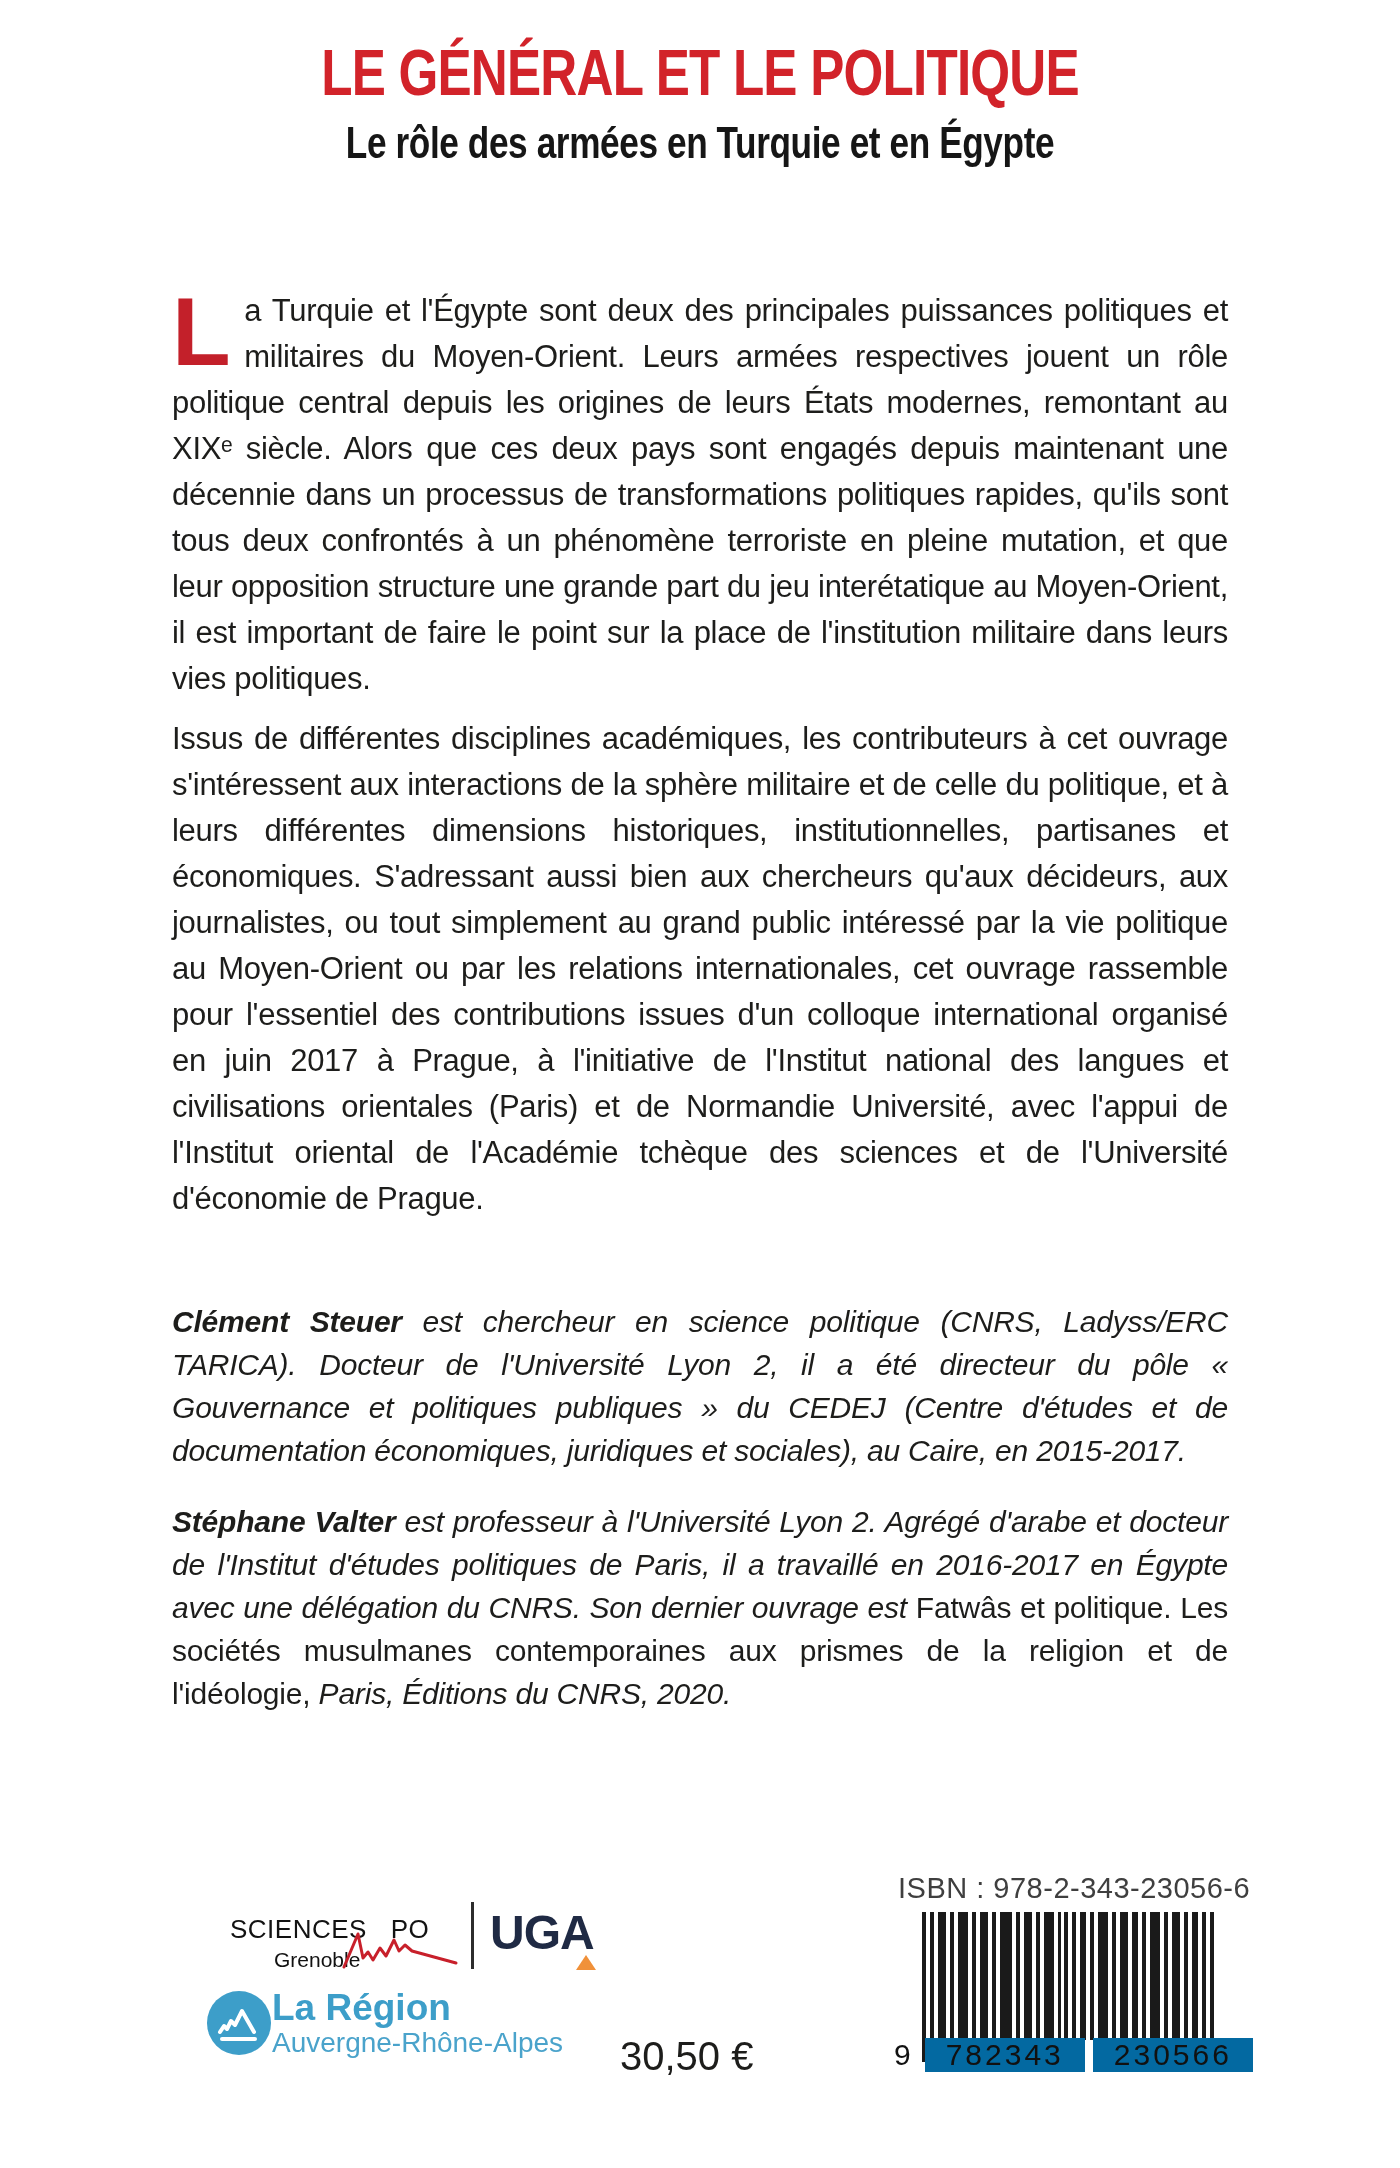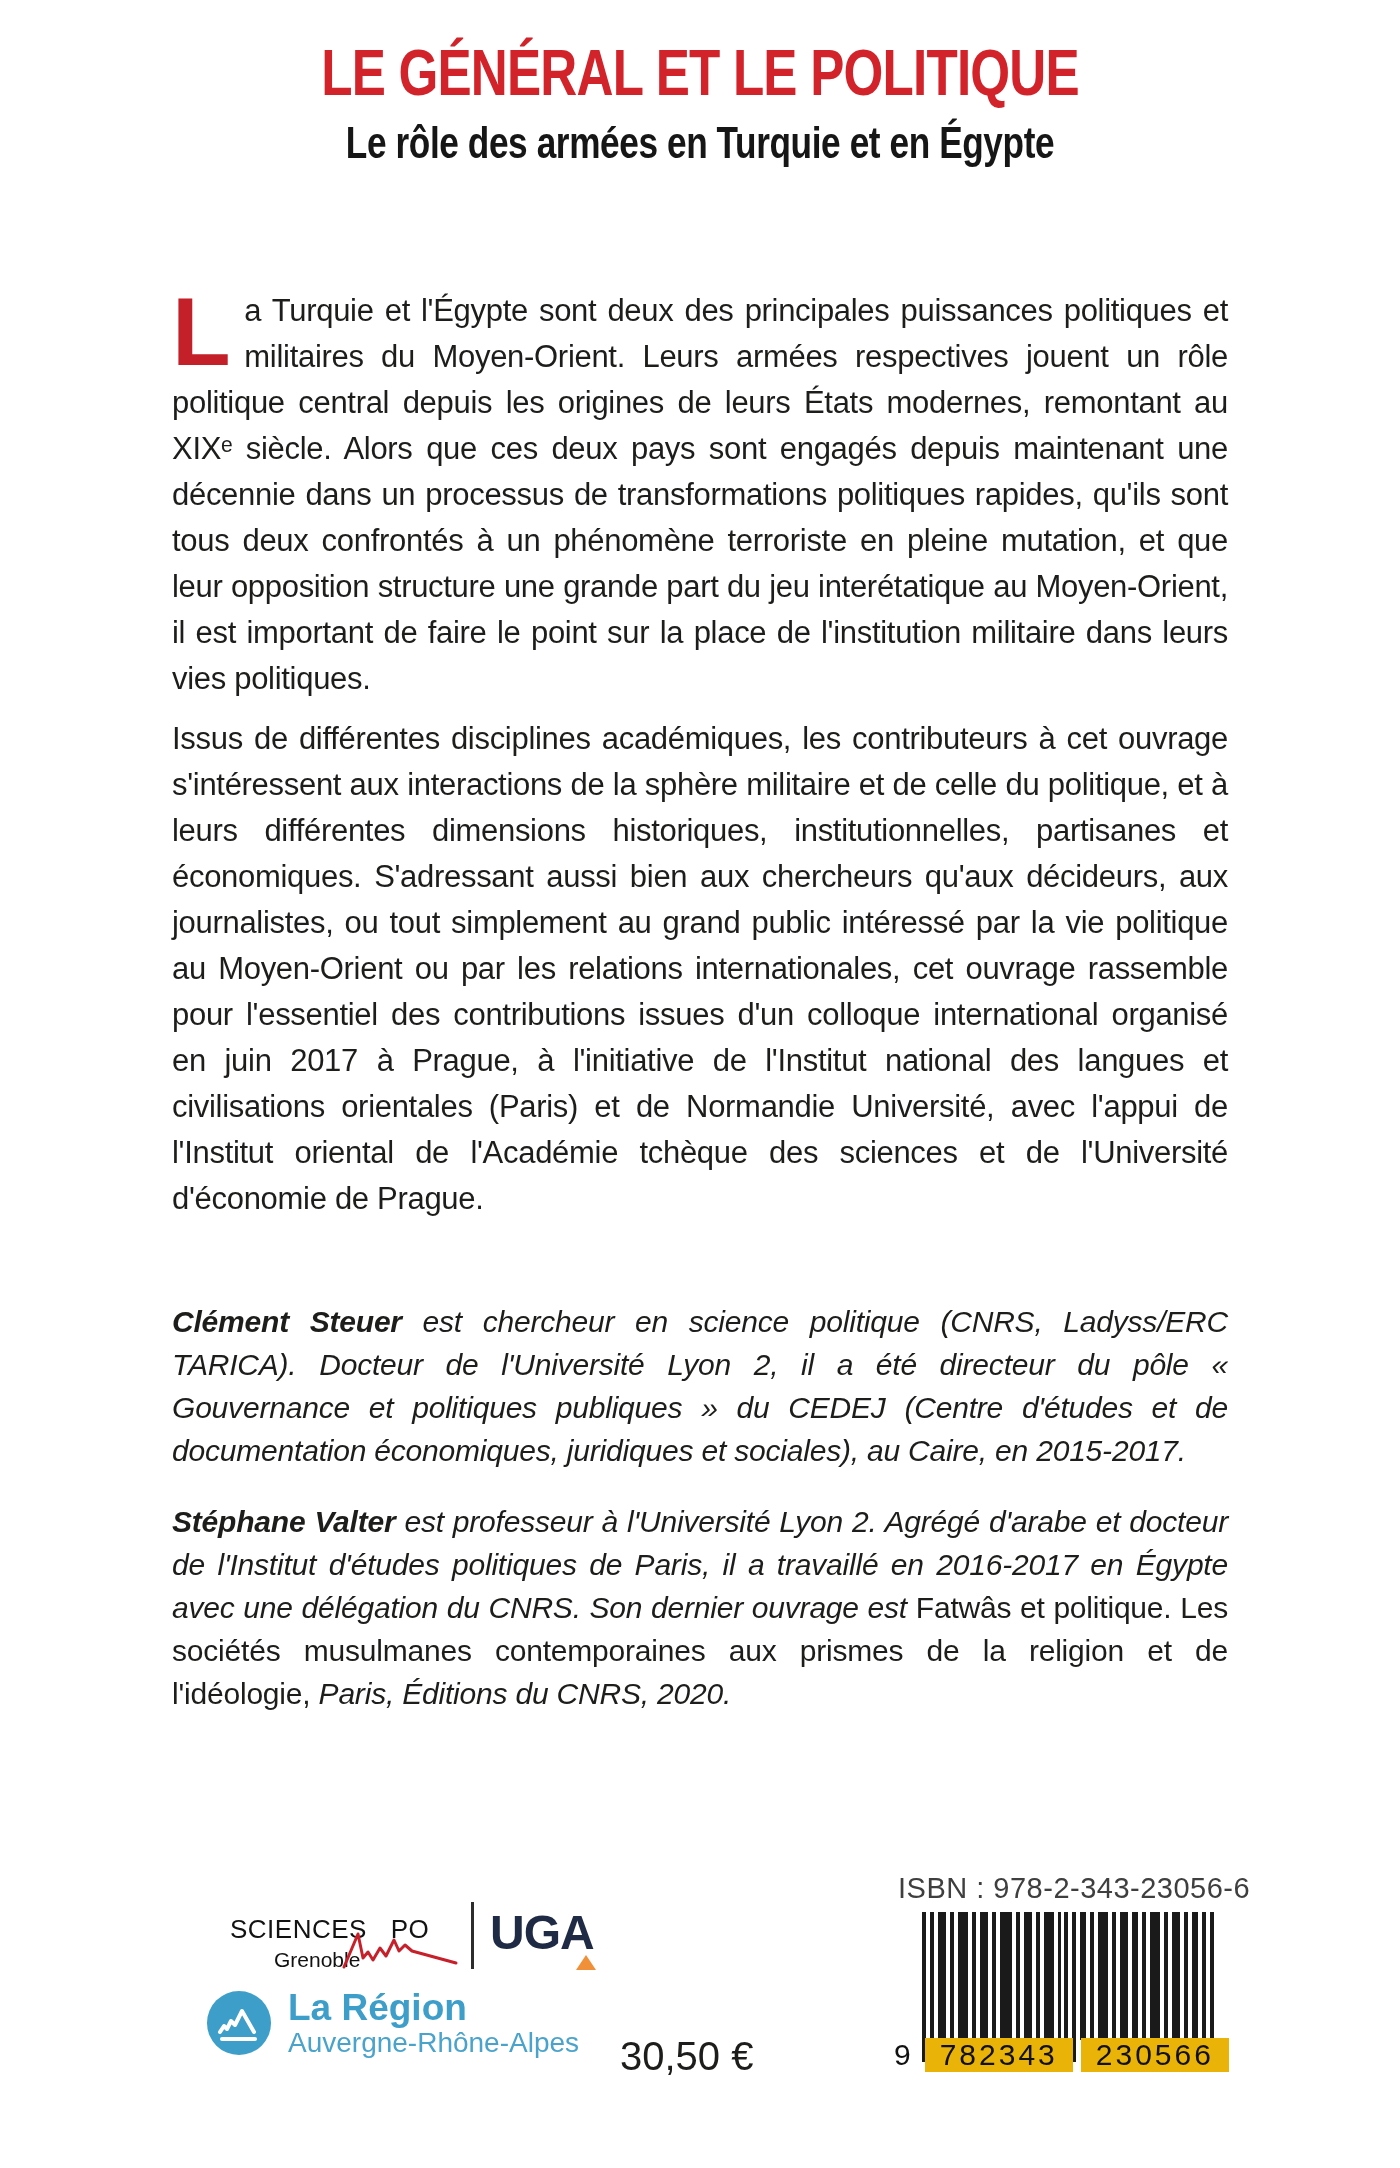--- a/index.html
+++ b/index.html
@@ -62,39 +62,39 @@
   .uga{position:absolute;left:490px;top:1908px;width:112px;height:58px;}
   .uga-wordmark{
     font-size:48px;font-weight:bold;color:#1f2a44;
     letter-spacing:-1px;line-height:50px;
   }
   .uga-tri{
     position:absolute;right:6px;bottom:-4px;width:0;height:0;
     border-left:10px solid transparent;border-right:10px solid transparent;
     border-bottom:15px solid #f0913a;
   }
-  .region{position:absolute;left:206px;top:1988px;display:flex;align-items:center;gap:16px;}
+  .region{position:absolute;left:206px;top:1988px;display:flex;align-items:center;}
   .region-text{display:flex;flex-direction:column;}
   .region-name{font-size:37px;font-weight:bold;color:#3d9ec9;line-height:39px;}
   .region-territory{font-size:28px;color:#4aa3cb;line-height:31px;}
   
   .isbn{
     position:absolute;top:1872px;left:898px;width:330px;
     text-align:center;font-size:29px;color:#3f3f3f;letter-spacing:0.5px;
     white-space:nowrap;
   }
   .price{position:absolute;left:620px;top:2034px;font-size:40px;color:#1d1d1b;}
   .barcode{position:absolute;left:922px;top:1912px;width:292px;height:168px;}
   .barcode-bars{display:block;}
   .barcode-digits{
     position:absolute;left:-28px;top:126px;width:320px;
     display:flex;align-items:flex-start;
     font-size:30px;color:#111;
   }
-  .barcode-digits .dg{background:#eab308;padding:0 15px;letter-spacing:3px;}
+  .barcode-digits .dg{background:#0369a1;padding:0 21px;letter-spacing:3px;}
   .barcode-digits .dg-lead{background:transparent;padding:0;letter-spacing:0;margin-right:6px;}
   .barcode-digits .dg + .dg{margin-left:8px;}
 </style>
 </head>
 <body>
 
 <div class="page">
 
   <div class="header">
     <h1 class="title">LE GÉNÉRAL ET LE POLITIQUE</h1>

